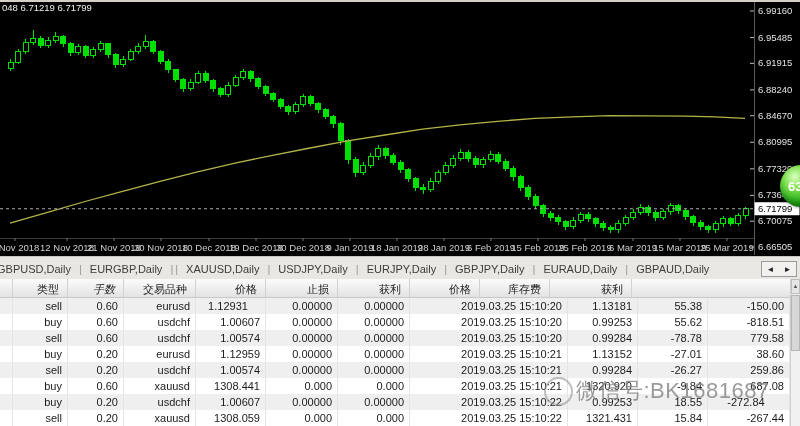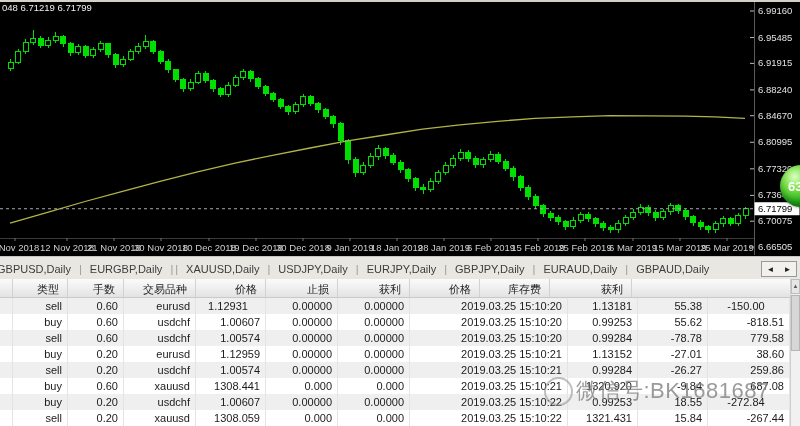--- a/index.html
+++ b/index.html
@@ -356,42 +356,42 @@
       </div>
     <div class="tab-arrows">
       <span>◄</span>
       <span>►</span>
     </div>
   </div>
 
   <div class="thead" id="thead">
       <div class="hc" style="width: 13px;"></div>
       <div class="hc" style="width: 55px;">类型</div>
-      <div class="hc" style="width: 56px;">手数</div>
+      <div class="hc" style="width: 56px; font-style: italic;">手数</div>
       <div class="hc" style="width: 72px;">交易品种</div>
       <div class="hc" style="width: 70px;">价格</div>
       <div class="hc" style="width: 72px;">止损</div>
       <div class="hc" style="width: 72px;">获利</div>
       <div class="hc" style="width: 70px;">价格</div>
       <div class="hc" style="width: 70px;">库存费</div>
       <div class="hc" style="width: 82px;">获利</div>
     </div>
   <div class="tbody" id="tbody">
       <div class="tr even">
         <div class="tc" style="width: 13px;"></div>
         <div class="tc" style="width: 55px;">sell</div>
         <div class="tc" style="width: 56px;">0.60</div>
         <div class="tc" style="width: 72px;">eurusd</div>
         <div class="tc" style="width: 70px; text-align: center;">1.12931</div>
         <div class="tc" style="width: 72px;">0.00000</div>
         <div class="tc" style="width: 72px;">0.00000</div>
         <div class="tc" style="width: 158px;">2019.03.25 15:10:20</div>
         <div class="tc" style="width: 70px;">1.13181</div>
         <div class="tc" style="width: 70px;">55.38</div>
-        <div class="tc" style="width: 82px; text-align: center;">-150.00</div>
+        <div class="tc" style="width: 82px;">-150.00</div>
       </div>
       <div class="tr odd">
         <div class="tc" style="width: 13px;"></div>
         <div class="tc" style="width: 55px;">buy</div>
         <div class="tc" style="width: 56px;">0.60</div>
         <div class="tc" style="width: 72px;">usdchf</div>
         <div class="tc" style="width: 70px;">1.00607</div>
         <div class="tc" style="width: 72px;">0.00000</div>
         <div class="tc" style="width: 72px;">0.00000</div>
         <div class="tc" style="width: 158px;">2019.03.25 15:10:20</div>

